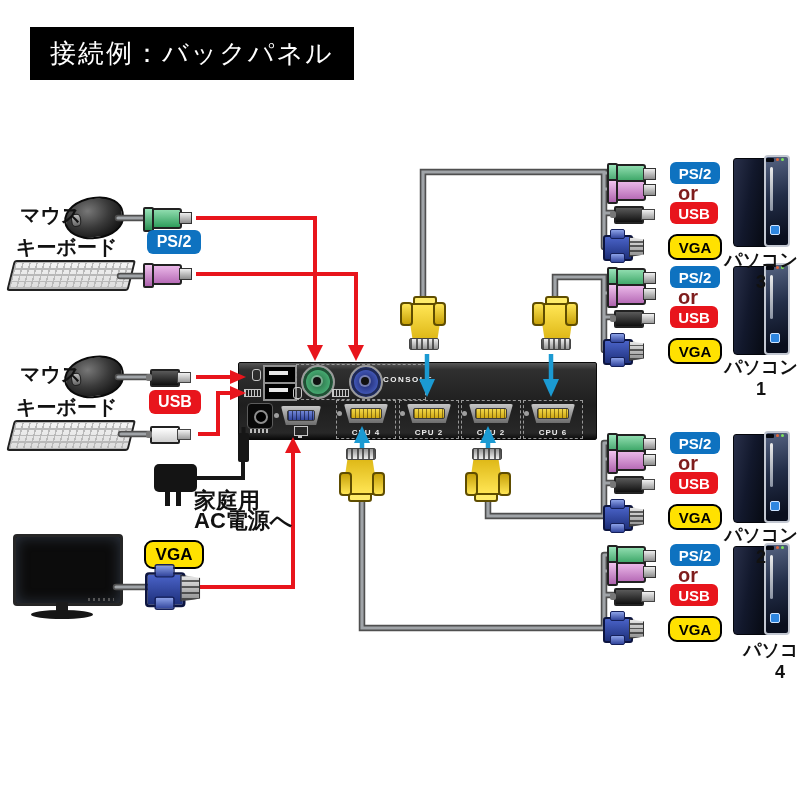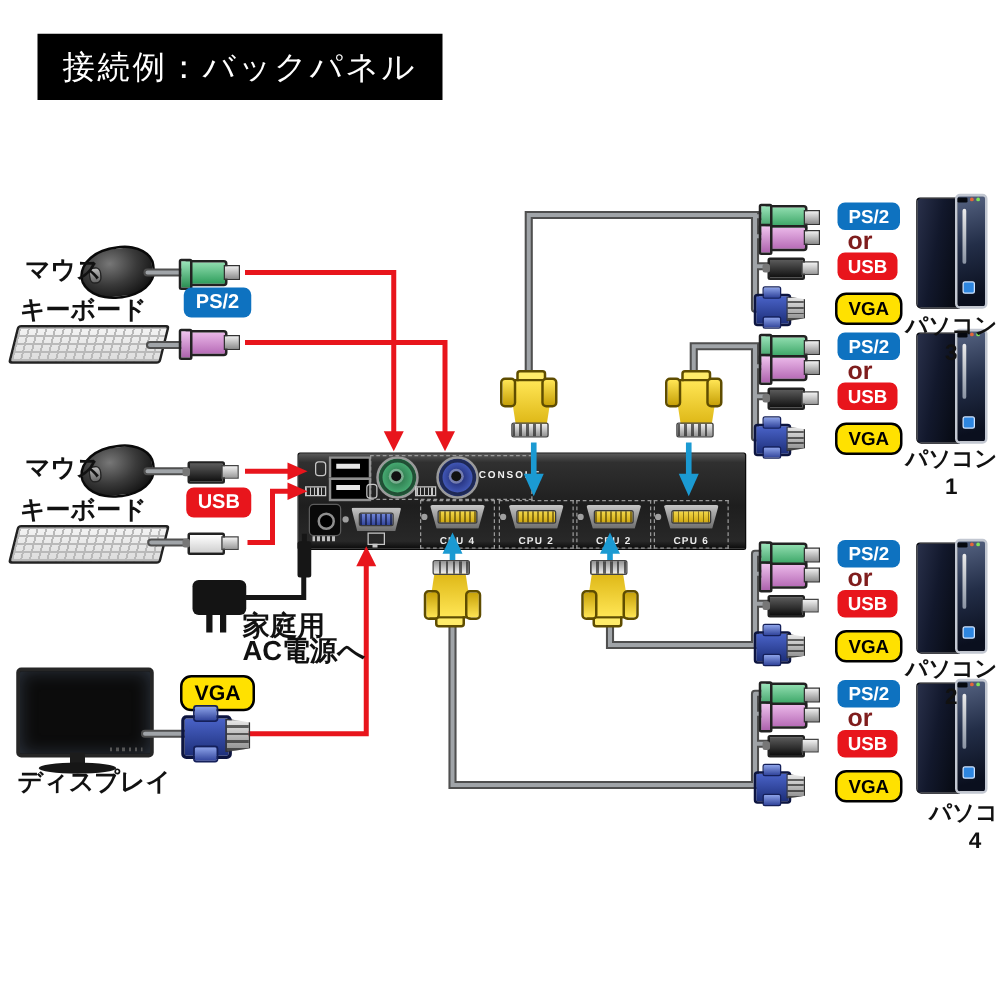--- a/index.html
+++ b/index.html
@@ -164,21 +164,20 @@
   <div class="mouse" style="left:64px;top:356px"></div>
   <div class="usbcon black" style="left:150px;top:369px"></div>
   <div class="badge busb lg" style="left:149px;top:390px">USB</div>
   <div class="devlabel" style="left:16px;top:394px">キーボード</div>
   <div class="keyboard" style="left:14px;top:420px"></div>
   <div class="usbcon white" style="left:150px;top:426px"></div>
 
   <div class="monitor" style="left:13px;top:534px"></div>
   <div class="mon-neck" style="left:56px;top:602px"></div>
   <div class="mon-base" style="left:31px;top:610px"></div>
-  <div class="devlabel" style="left:14px;top:612px">ディスプレイ</div>
   <div class="badge bvga lg" style="left:144px;top:540px">VGA</div>
   <div class="vgacon lg" style="left:145px;top:570px">
     <div class="b"></div>
       <div class="s"></div>
       <div class="s s2"></div>
       <div class="t"></div>
   </div>
 
   <div class="acadapter" style="left:154px;top:464px"></div>
   <div class="powtext" style="left:194px;top:486px">家庭用</div>

